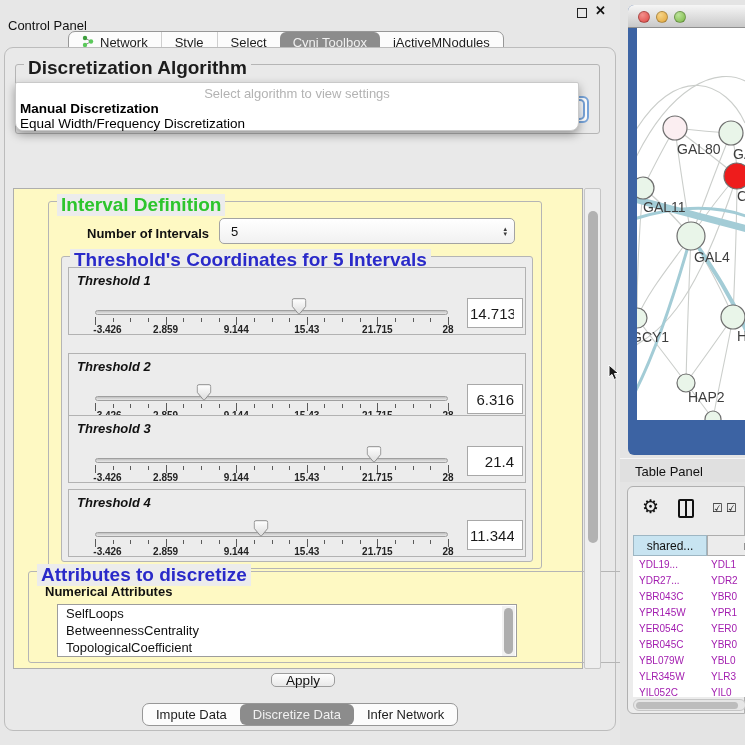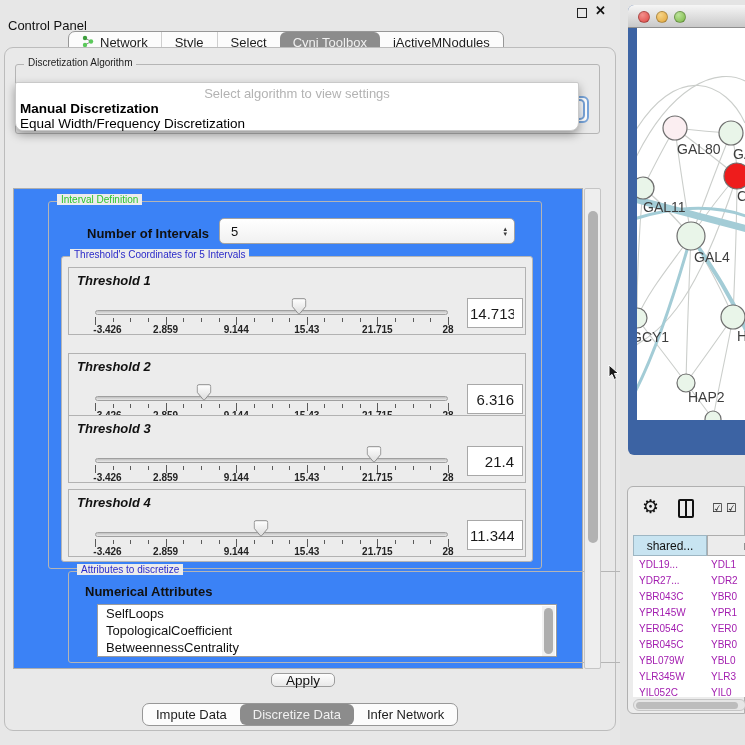--- a/index.html
+++ b/index.html
@@ -14,37 +14,37 @@
 
   #cp-tabbar{position:absolute;left:68px;top:31px;height:23px;display:flex;background:#fcfcfc;border:1px solid #979797;border-radius:7px;overflow:hidden;}
   .tab{display:flex;align-items:center;gap:5px;padding:0 13px;font-size:13px;color:#1d1d1d;white-space:nowrap;}
   .tab + .tab{border-left:1px solid #cfcfcf;}
   .tab.selected{background:#8c8c8c;color:#f1f1f1;border-left:none;border-radius:6px;}
   .tab.selected + .tab{border-left:none;}
 
   #outer-panel{position:absolute;left:4px;top:47px;width:612px;height:684px;background:#e9e9e9;border:1px solid #bcbcbc;border-radius:9px;}
 
   .group{position:absolute;border:1px solid #b5b5b5;border-radius:3px;}
-  .chip{position:absolute;top:-8px;left:8px;padding:0 4px;font-size:10px;font-weight:normal;background:#e9e9e9;white-space:nowrap;color:#1c1c1c;}
+  .chip{position:absolute;top:-8px;left:8px;padding:0 4px;font-size:19px;font-weight:bold;background:#e9e9e9;white-space:nowrap;color:#1c1c1c;}
   .chip.green{color:#2dc52d;}
   .chip.blue{color:#2a2ac9;}
   .chipbg-main{background:#ececec;}
 
   .combo{position:absolute;background:linear-gradient(#ffffff,#f1f1f1);border:1px solid #a3a3a3;border-radius:5px;font-size:13px;color:#111;display:flex;align-items:center;padding:0 24px 0 11px;}
   .stepper{position:absolute;right:7px;top:50%;transform:translateY(-50%);display:flex;flex-direction:column;align-items:center;line-height:5px;font-size:7px;color:#3a3a3a;}
 
   #algo-combo{left:18px;top:48px;width:566px;height:27px;background:#fff;border:2px solid #79a5da;border-radius:6px;position:absolute;}
   #algo-combo .cap{position:absolute;right:2px;top:1px;bottom:1px;width:19px;border:2px solid #79a5da;border-radius:5px;background:linear-gradient(#fdfdfd,#e8eef6);}
 
   #dropdown{position:absolute;left:10px;top:34px;width:564px;height:49px;background:#fff;border:1px solid #c9c9c9;border-radius:2px 2px 8px 8px;box-shadow:0 4px 10px rgba(0,0,0,0.35);z-index:40;}
   #dd-hint{position:absolute;left:0;right:0;top:3px;text-align:center;font-size:13px;color:#b3b3b3;}
   .dd-opt{position:absolute;left:4px;right:4px;height:15px;font-size:13.5px;color:#000;white-space:nowrap;}
   .dd-opt.bold{font-weight:bold;}
 
-  #main-panel{position:absolute;left:8px;top:140px;width:570px;height:481px;background:#3b82f6;border:1px solid #aeaeae;}
+  #main-panel{position:absolute;left:8px;top:140px;width:570px;height:481px;background:#fef9c3;border:1px solid #aeaeae;}
   #vscroll{position:absolute;left:579px;top:140px;width:17px;height:481px;background:#eeeeee;border:1px solid #c5c5c5;border-radius:2px;}
   #vscroll .thumb{position:absolute;left:3px;top:22px;width:10px;height:332px;background:#b2b2b2;border-radius:6px;}
 
   
   #interval-group{left:34px;top:12px;width:494px;height:368px;}
   #num-label{position:absolute;left:38px;top:24px;font-size:13px;font-weight:bold;color:#111;}
   #num-combo{left:170px;top:16px;width:296px;height:26px;}
   #thr-group{left:12px;top:54px;width:472px;height:306px;padding-left:44px;}
 
   .th-panel{position:absolute;left:6px;width:458px;height:68px;background:#ececec;border:1px solid #b2b2b2;}
@@ -54,21 +54,21 @@
   .thumb-w{position:absolute;top:30px;width:15px;height:17px;transform:translateX(-50%);}
   .ticks{position:absolute;left:0;top:49px;width:100%;height:9px;}
   .tick{position:absolute;top:1px;width:1px;height:4px;background:#5a5a5a;}
   .tick.major{height:8px;top:0;}
   .tick-labels{position:absolute;left:0;top:56px;width:100%;height:11px;}
   .tick-label{position:absolute;transform:translateX(-50%);font-size:10px;font-weight:bold;color:#222;white-space:nowrap;}
   .tick-label.first{transform:translateX(-6%);}
   .th-value{position:absolute;left:398px;top:30px;width:56px;height:30px;border:1px solid #a8a8a8;background:#fff;font-size:15px;font-family:"Liberation Sans",sans-serif;text-align:right;padding-right:8px;color:#1a1a1a;}
 
   
-  #attr-group{left:14px;top:382px;width:636px;height:92px;margin-left:40px;}
+  #attr-group{left:14px;top:382px;width:636px;height:92px;}
   #attr-subtitle{position:absolute;left:16px;top:12px;font-size:13px;font-weight:bold;color:#111;}
   #attr-list{position:absolute;left:28px;top:32px;width:460px;height:53px;background:#fff;border:1px solid #9d9d9d;overflow:hidden;}
   .attr-item{height:17px;line-height:17px;padding-left:8px;font-size:13px;color:#111;white-space:nowrap;}
   #attr-scroll{position:absolute;right:1px;top:1px;width:13px;height:51px;background:#f2f2f2;}
   #attr-scroll .thumb{position:absolute;left:2px;top:2px;width:9px;height:46px;background:#aeaeae;border-radius:5px;}
 
   #apply-btn{position:absolute;left:266px;top:625px;width:64px;height:14px;background:linear-gradient(#fefefe,#e9e9e9);border:1px solid #9c9c9c;border-radius:5px;font-size:13.5px;color:#111;display:flex;align-items:center;justify-content:center;}
 
   #bottom-tabbar{position:absolute;left:142px;top:703px;height:23px;display:flex;background:#fcfcfc;border:1px solid #979797;border-radius:7px;overflow:hidden;}
 
@@ -363,22 +363,22 @@
     <input class="th-value" readonly="" value="11.344" style="">
   </div>
             </div>
         </div>
 
         <div class="group" id="attr-group">
           <div class="chip blue chipbg-main">Attributes to discretize</div>
           <div id="attr-subtitle">Numerical Attributes</div>
           <div id="attr-list">
             <div class="attr-item">SelfLoops</div>
+              <div class="attr-item">BetweennessCentrality</div>
               <div class="attr-item">TopologicalCoefficient</div>
-              <div class="attr-item">BetweennessCentrality</div>
               <div id="attr-scroll">
                 <div class="thumb"></div>
               </div>
           </div>
         </div>
 
       </div>
       <div id="vscroll">
           <div class="thumb"></div>
         </div>
@@ -447,20 +447,23 @@
           <text x="-6" y="314" font-size="14" fill="#3e3e3e" font-family="Liberation Sans, sans-serif">GCY1</text>
           <circle cx="96" cy="289" r="12" fill="#e9f5e9" stroke="#6e6e6e" stroke-width="1.2"></circle>
           <text x="100" y="313" font-size="14" fill="#3e3e3e" font-family="Liberation Sans, sans-serif">H</text>
           <circle cx="49" cy="355" r="9" fill="#e9f5e9" stroke="#6e6e6e" stroke-width="1.2"></circle>
           <text x="51" y="374" font-size="14" fill="#3e3e3e" font-family="Liberation Sans, sans-serif">HAP2</text>
           <circle cx="76" cy="391" r="8" fill="#e9f5e9" stroke="#6e6e6e" stroke-width="1.2"></circle>
         </svg>
     </div>
   </div>
 
+  <div id="tp-titlebar">
+    <div id="tp-title">Table Panel</div>
+  </div>
 
   <div id="tp-panel">
     <div id="tp-toolbar">
       <span id="gear">⚙</span>
       <span id="cols-icon">
           <span class="mid"></span>
         </span>
       <span class="chk" style="left:84px;">☑</span>
       <span class="chk" style="left:98px;">☑</span>
     </div>

